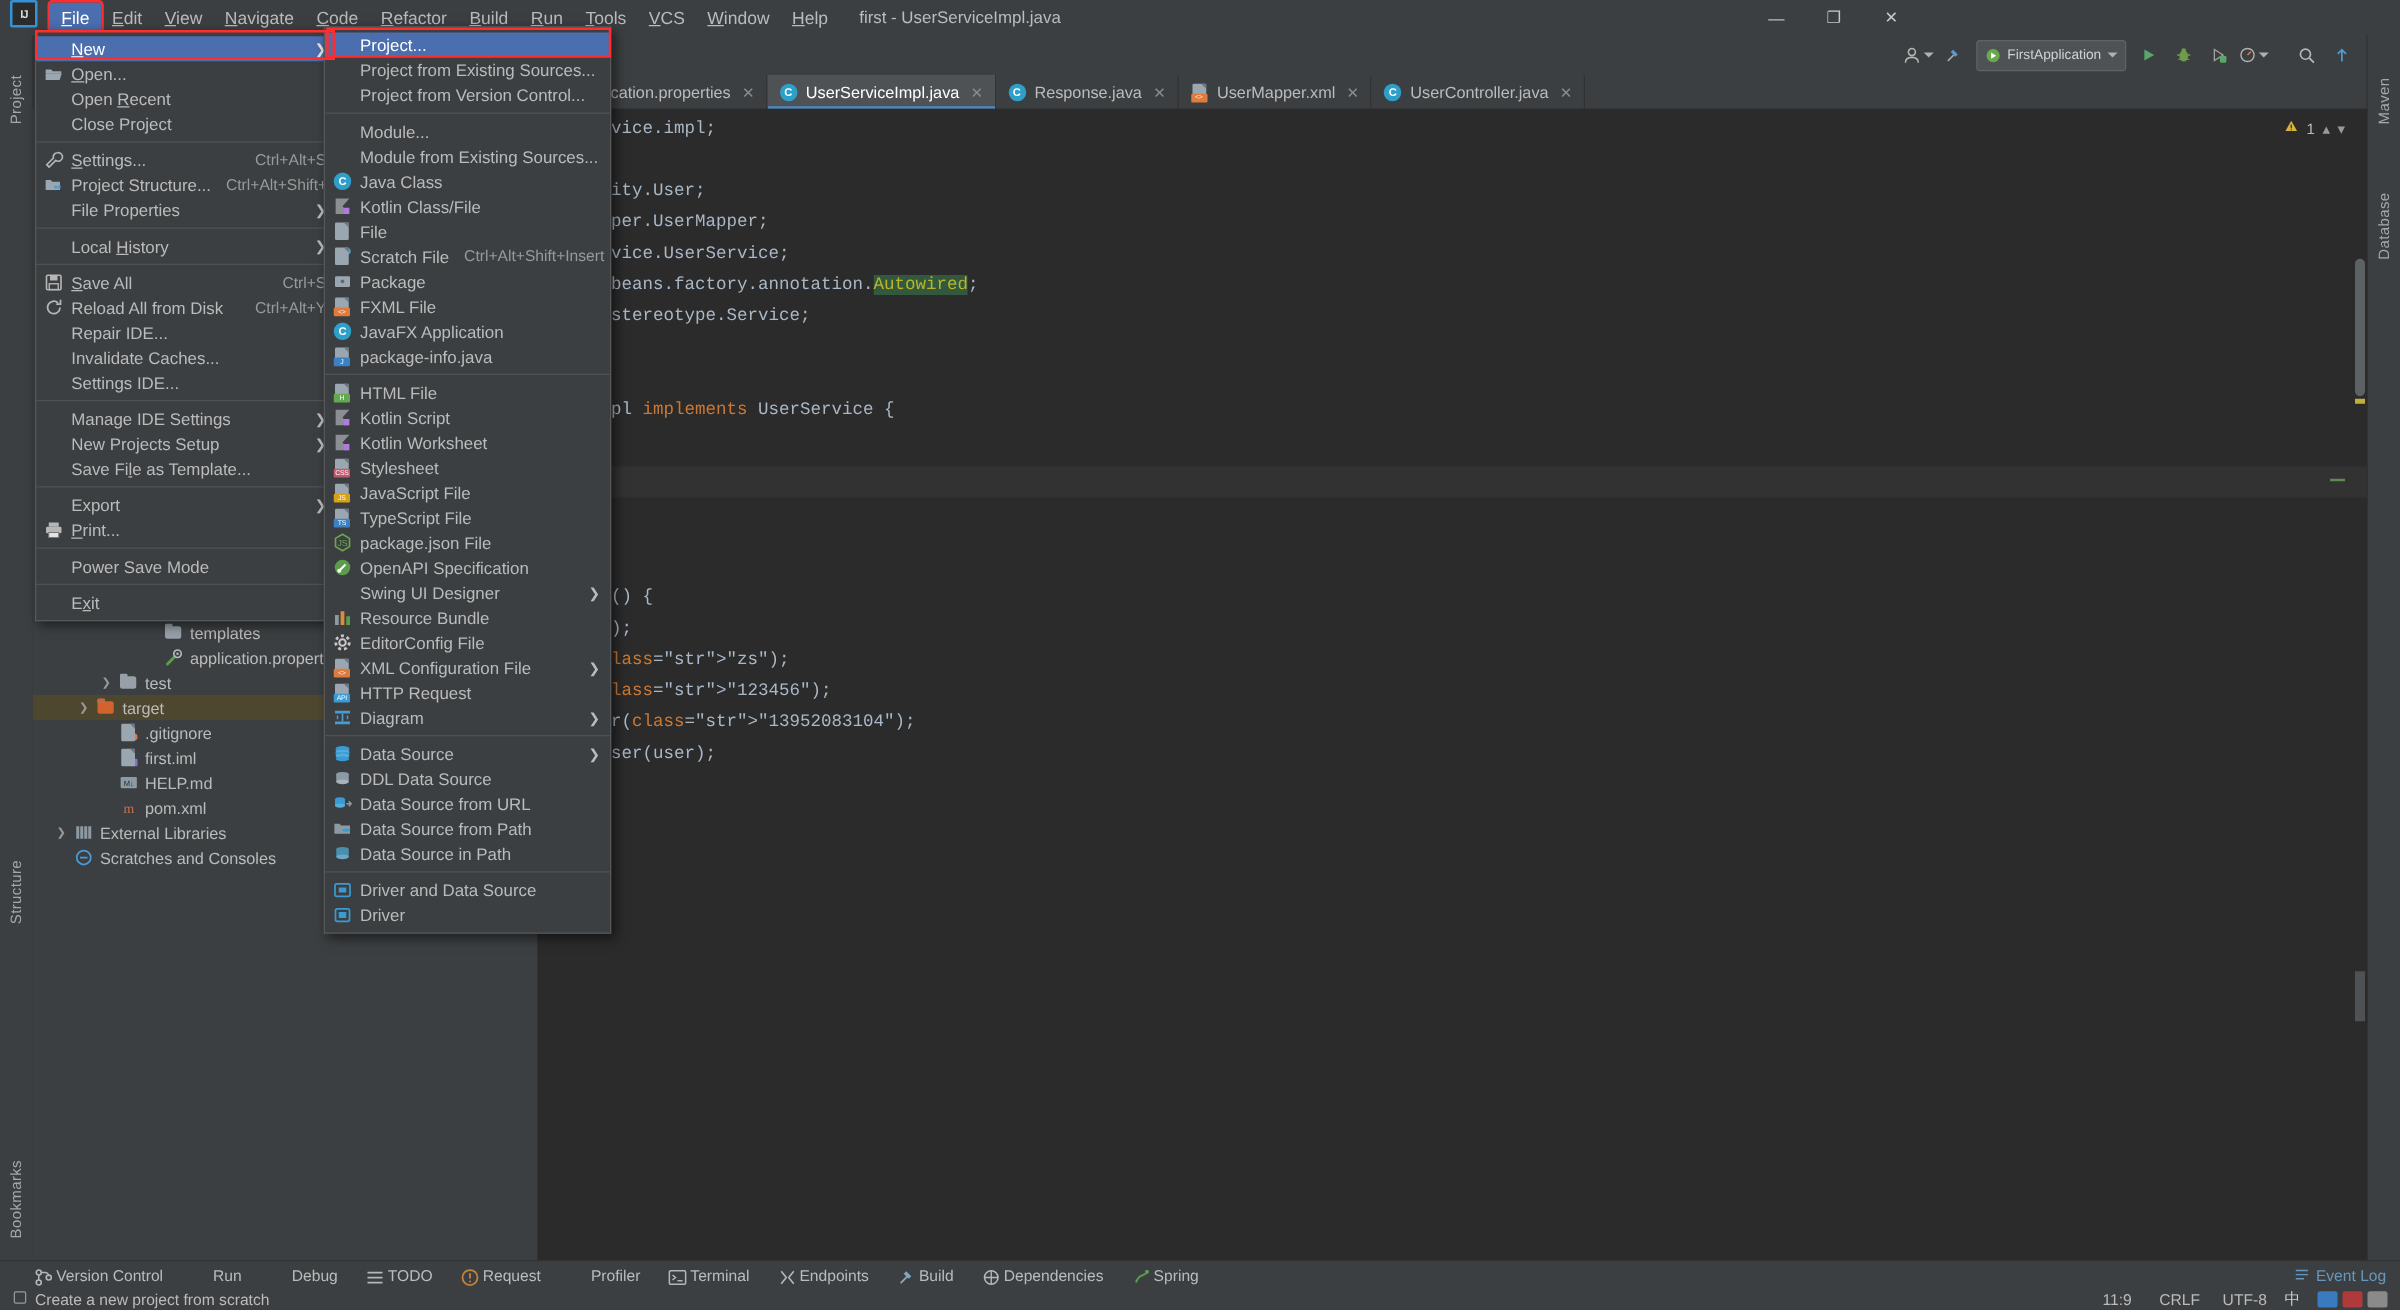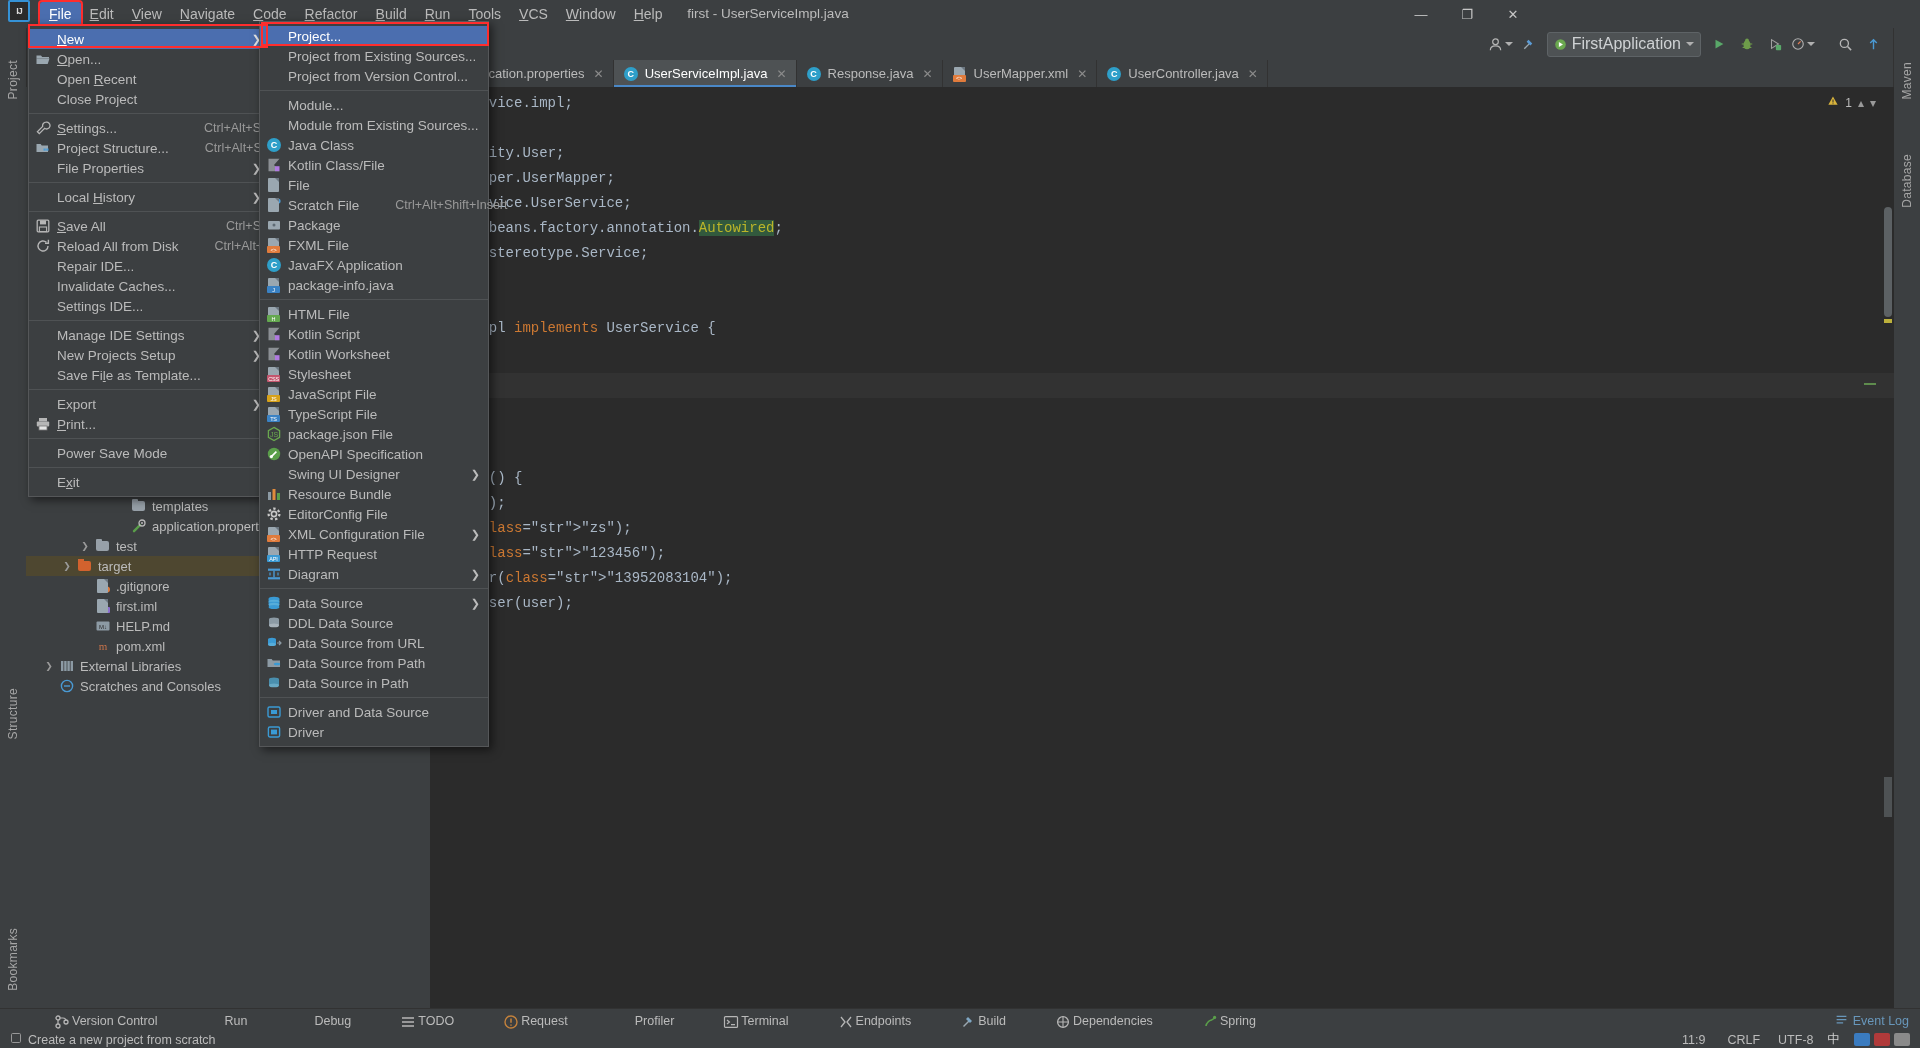--- a/index.html
+++ b/index.html
@@ -22,21 +22,21 @@
   #win-title{position:absolute;left:50%;transform:translateX(-50%);font-size:13.5px;color:#bcbcbc;top:6px;}
   #winbtns{position:absolute;right:0;top:0;height:28px;display:flex;align-items:center;}
   .wb{width:46px;height:28px;display:flex;align-items:center;justify-content:center;font-size:13px;color:#c6c6c6;}
 
   
   #toolbar{position:absolute;left:0;top:28px;width:1920px;height:32px;background:#3c3f41;display:flex;align-items:center;
            border-bottom:1px solid #323232;}
   #bread{margin-left:14px;font-size:13px;color:#a9b7c6;}
   .tb-btn{width:26px;height:24px;display:flex;align-items:center;justify-content:center;margin:0 1px;border-radius:3px;}
   #runconf{display:flex;align-items:center;height:23px;background:#4e5254;border:1px solid #5e6366;border-radius:3px;
-           padding:0 6px;font-size:16px;color:#cfd2d4;gap:5px;}
+           padding:0 6px;font-size:11px;color:#cfd2d4;gap:5px;}
   .chev{width:0;height:0;border-left:4px solid transparent;border-right:4px solid transparent;border-top:4px solid #b0b0b0;}
 
   
   #tabsbar{position:absolute;left:0;top:60px;width:1920px;height:27px;background:#3c3f41;border-bottom:1px solid #323232;display:flex;align-items:stretch;}
   .tab{display:flex;align-items:center;gap:6px;padding:0 9px;font-size:13px;color:#bbbbbb;border-right:1px solid #323232;}
   .tab.sel{background:#4e5254;color:#ffffff;box-shadow:inset 0 -2px 0 #4a88c7;}
   .tabclose{font-size:12px;color:#8c8c8c;margin-left:3px;}
 
   
   #leftstrip{position:absolute;left:0;top:28px;width:26px;height:980px;background:#3c3f41;border-right:1px solid #323232;}
@@ -54,31 +54,31 @@
   
   #editor{position:absolute;left:430px;top:87px;width:1464px;height:921px;background:#2b2b2b;overflow:hidden;}
   #code{position:absolute;left:0;top:4px;font-family:"Liberation Mono","DejaVu Sans Mono",monospace;font-size:14px;line-height:25px;
         color:#a9b7c6;white-space:pre;}
   .kw{color:#cc7832;} .ann{color:#bbb529;} .cls{color:#a9b7c6;}
   .annbg{background:#32593d;}
   #warnbox{position:absolute;right:18px;top:8px;display:flex;align-items:center;gap:6px;font-size:12px;color:#bbbbbb;}
 
   
   #bottombar{position:absolute;left:0;top:1008px;width:1920px;height:23px;background:#3c3f41;display:flex;align-items:center;
-             border-top:1px solid #323232;font-size:12.5px;gap:27px;}
+             border-top:1px solid #323232;font-size:12.5px;}
   .bb{display:flex;align-items:center;gap:5px;padding:0 11px;color:#bbbbbb;}
   #statusbar{position:absolute;left:0;top:1031px;width:1920px;height:17px;background:#3c3f41;display:flex;align-items:center;font-size:12.5px;}
 
   
   .menu{position:absolute;background:#3c3f41;border:1px solid #555759;box-shadow:3px 3px 9px rgba(0,0,0,.55);
         padding:4px 0;z-index:40;font-size:13.5px;}
   .mrow{display:flex;align-items:center;height:20px;padding:0 8px 0 6px;white-space:nowrap;color:#bbbbbb;}
   .mrow.hl{background:#4b6eaf;color:#ffffff;}
   .mlabel{flex:1 1 auto;}
-  .mshort{color:#999999;margin-left:36px;font-size:12.5px;}
+  .mshort{color:#999999;margin-left:12px;font-size:12.5px;}
   .msub{color:#bbbbbb;margin-left:20px;font-size:11px;}
   .mrow.hl .mshort,.mrow.hl .msub{color:#e6e6e6;}
   .sep{height:1px;background:#4f5254;margin:4px 0;}
   .mico{width:16px;flex:0 0 16px;margin-right:6px;display:inline-block;position:relative;height:16px;}
   .u{text-decoration:underline;}
 
   #menu-file{left:28px;top:24px;width:240px;}
   #menu-new{left:259px;top:21px;width:228px;}
   #redline-new{position:absolute;left:28px;top:24px;width:236px;height:20px;border:2px solid #ff2d2d;z-index:60;pointer-events:none;}
   #redline-proj{position:absolute;left:261px;top:22px;width:224px;height:20px;border:2px solid #ff2d2d;z-index:60;pointer-events:none;}

